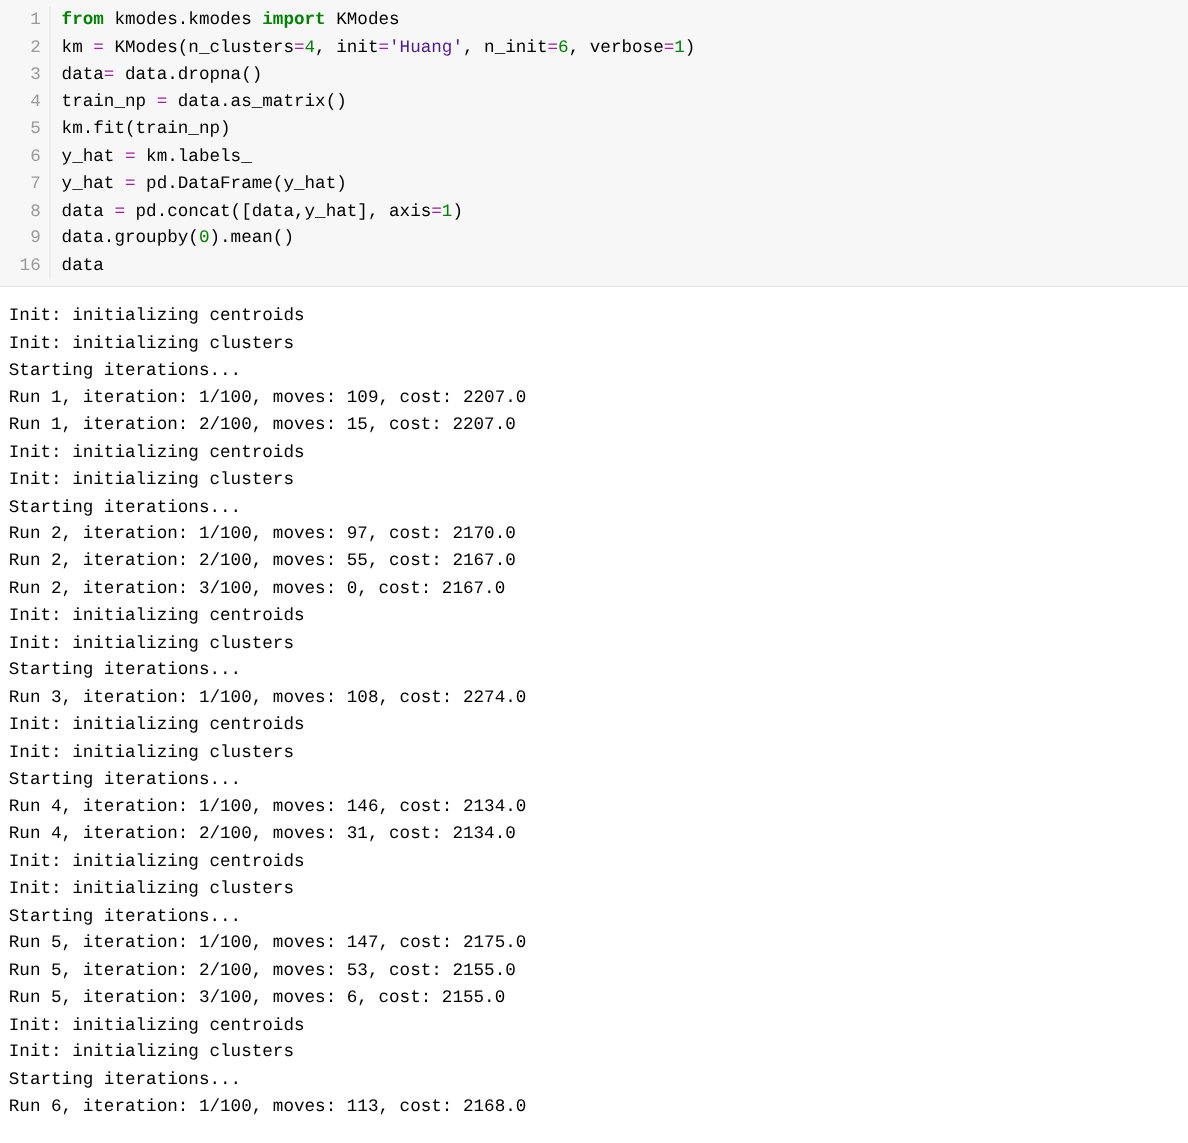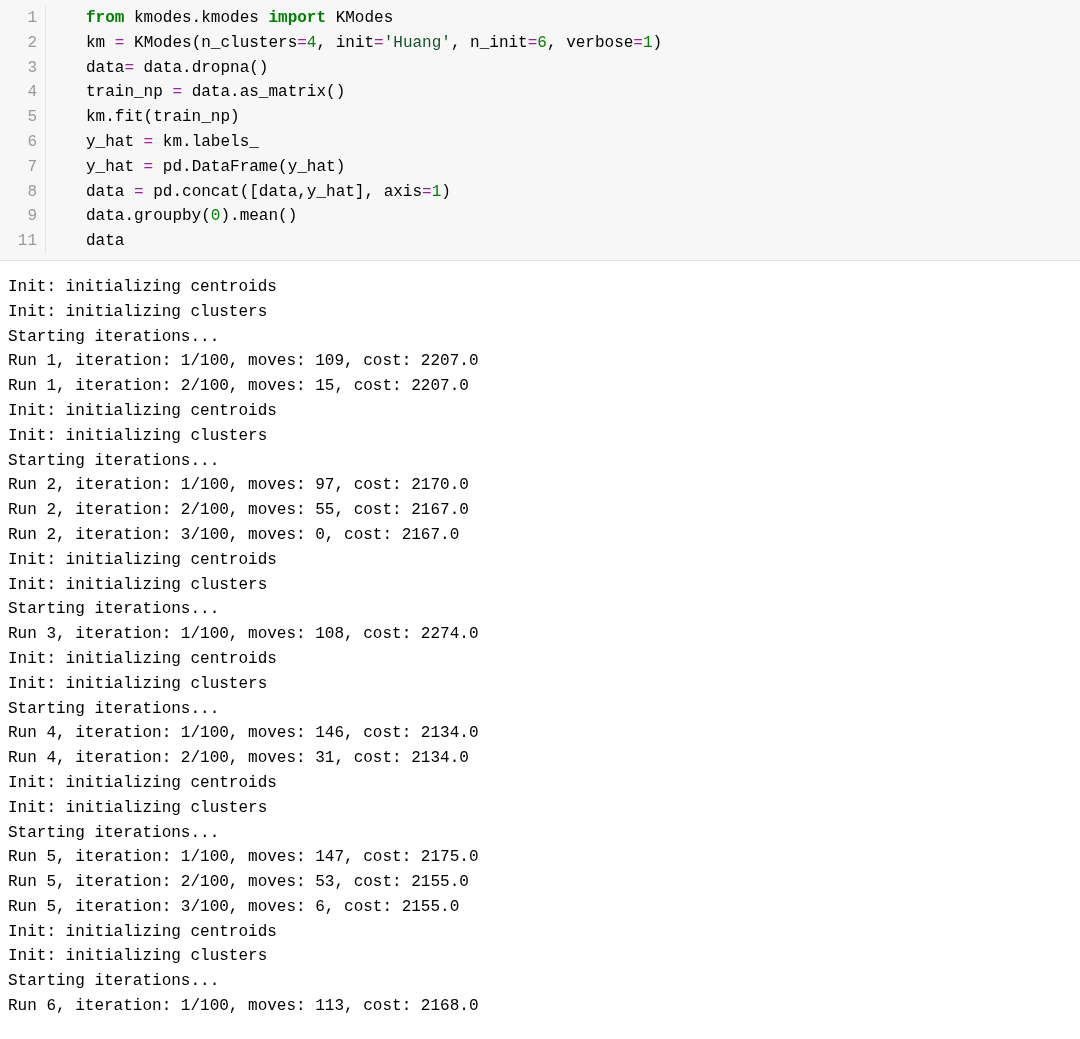--- a/index.html
+++ b/index.html
@@ -27,25 +27,25 @@
     background: #f7f7f7;
   }
   .gutter .ln {
     display: block;
     height: 1.55em;
   }
   .code-body {
     padding-left: 10px;
     white-space: pre;
   }
-  .code-line { display: block; height: 1.55em; margin-left: 30px; }
+  .code-line { display: block; height: 1.55em; }
   .tok-keyword  { color: #008000; font-weight: bold; }
   .tok-operator { color: #a020a0; }
   .tok-number   { color: #008000; }
-  .tok-string   { color: #14532d; }
+  .tok-string   { color: #4c1d95; }
   .tok-name     { color: #000000; }
   .output-cell {
     white-space: pre;
     padding: 14px 8px 8px 8px;
     font-family: Liberation Mono, monospace;
     font-size: 16px;
     line-height: 1.55;
     color: #000000;
     background: #ffffff;
   }
@@ -58,18 +58,18 @@
   <div class="gutter" id="gutter">
       <span class="ln">1</span>
       <span class="ln">2</span>
       <span class="ln">3</span>
       <span class="ln">4</span>
       <span class="ln">5</span>
       <span class="ln">6</span>
       <span class="ln">7</span>
       <span class="ln">8</span>
       <span class="ln">9</span>
-      <span class="ln">11</span>
+      <span class="ln">16</span>
     </div>
   <div class="code-body" id="code-body"><span class="code-line"><span class="tok-keyword">from</span><span class="tok-name"> kmodes.kmodes </span><span class="tok-keyword">import</span><span class="tok-name"> KModes</span></span><span class="code-line"><span class="tok-name">km </span><span class="tok-operator">=</span><span class="tok-name"> KModes(n_clusters</span><span class="tok-operator">=</span><span class="tok-number">4</span><span class="tok-name">, init</span><span class="tok-operator">=</span><span class="tok-string">'Huang'</span><span class="tok-name">, n_init</span><span class="tok-operator">=</span><span class="tok-number">6</span><span class="tok-name">, verbose</span><span class="tok-operator">=</span><span class="tok-number">1</span><span class="tok-name">)</span></span><span class="code-line"><span class="tok-name">data</span><span class="tok-operator">=</span><span class="tok-name"> data.dropna()</span></span><span class="code-line"><span class="tok-name">train_np </span><span class="tok-operator">=</span><span class="tok-name"> data.as_matrix()</span></span><span class="code-line"><span class="tok-name">km.fit(train_np)</span></span><span class="code-line"><span class="tok-name">y_hat </span><span class="tok-operator">=</span><span class="tok-name"> km.labels_</span></span><span class="code-line"><span class="tok-name">y_hat </span><span class="tok-operator">=</span><span class="tok-name"> pd.DataFrame(y_hat)</span></span><span class="code-line"><span class="tok-name">data </span><span class="tok-operator">=</span><span class="tok-name"> pd.concat([data,y_hat], axis</span><span class="tok-operator">=</span><span class="tok-number">1</span><span class="tok-name">)</span></span><span class="code-line"><span class="tok-name">data.groupby(</span><span class="tok-number">0</span><span class="tok-name">).mean()</span></span><span class="code-line"><span class="tok-name">data</span></span></div>
 </div>
 
 <div class="output-cell" id="output-body"><span class="out-line">Init: initializing centroids</span><span class="out-line">Init: initializing clusters</span><span class="out-line">Starting iterations...</span><span class="out-line">Run 1, iteration: 1/100, moves: 109, cost: 2207.0</span><span class="out-line">Run 1, iteration: 2/100, moves: 15, cost: 2207.0</span><span class="out-line">Init: initializing centroids</span><span class="out-line">Init: initializing clusters</span><span class="out-line">Starting iterations...</span><span class="out-line">Run 2, iteration: 1/100, moves: 97, cost: 2170.0</span><span class="out-line">Run 2, iteration: 2/100, moves: 55, cost: 2167.0</span><span class="out-line">Run 2, iteration: 3/100, moves: 0, cost: 2167.0</span><span class="out-line">Init: initializing centroids</span><span class="out-line">Init: initializing clusters</span><span class="out-line">Starting iterations...</span><span class="out-line">Run 3, iteration: 1/100, moves: 108, cost: 2274.0</span><span class="out-line">Init: initializing centroids</span><span class="out-line">Init: initializing clusters</span><span class="out-line">Starting iterations...</span><span class="out-line">Run 4, iteration: 1/100, moves: 146, cost: 2134.0</span><span class="out-line">Run 4, iteration: 2/100, moves: 31, cost: 2134.0</span><span class="out-line">Init: initializing centroids</span><span class="out-line">Init: initializing clusters</span><span class="out-line">Starting iterations...</span><span class="out-line">Run 5, iteration: 1/100, moves: 147, cost: 2175.0</span><span class="out-line">Run 5, iteration: 2/100, moves: 53, cost: 2155.0</span><span class="out-line">Run 5, iteration: 3/100, moves: 6, cost: 2155.0</span><span class="out-line">Init: initializing centroids</span><span class="out-line">Init: initializing clusters</span><span class="out-line">Starting iterations...</span><span class="out-line">Run 6, iteration: 1/100, moves: 113, cost: 2168.0</span></div>
 
 </body></html>

